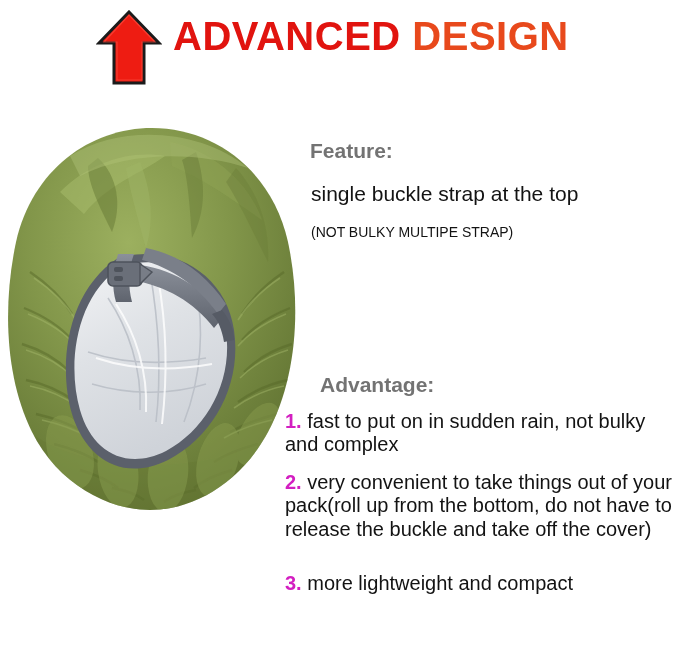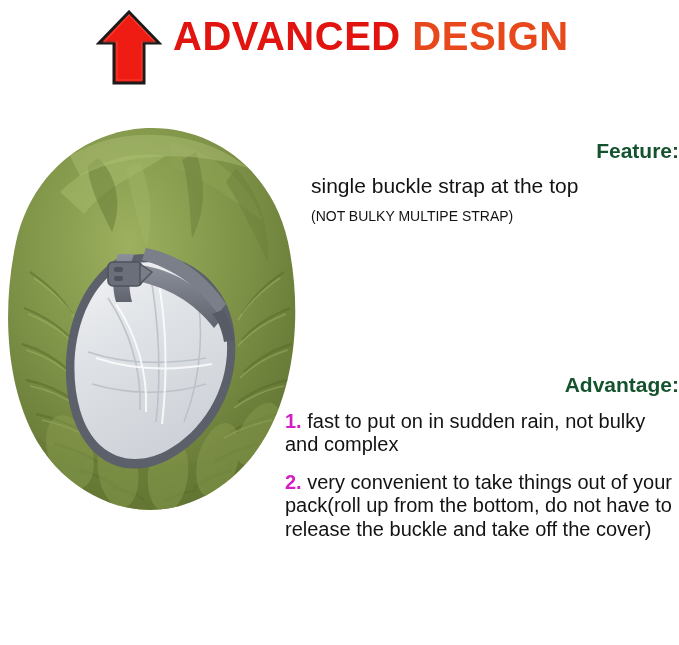--- a/index.html
+++ b/index.html
@@ -62,36 +62,35 @@
     width: 374px;
   }
   #advantage-block {
     position: absolute;
     left: 285px;
     top: 372px;
     width: 394px;
   }
 
   .section-heading {
-    color: #14532d;
+    color: #737373;
     font-size: 21px;
     font-weight: bold;
     line-height: 1.22;
     margin: 0;
     white-space: nowrap;
-    text-align: right;
   }
   #feature-heading  { margin-left: 5px; }
   #advantage-heading{ margin-left: 35px; }
 
   .feature-line {
     color: #131313;
     font-size: 21px;
     line-height: 1.30;
-    margin: 8px;
+    margin: 16px;
     margin-left: 6px;
     white-space: nowrap;
   }
   .feature-line.small {
     font-size: 14px;
     line-height: 1.32;
   }
 
   .adv-item {
     color: #131313;
@@ -262,13 +261,17 @@
   <div id="adv-item-1" class="adv-item">
     <span class="adv-num">1.</span>
     <span>fast to put on in sudden rain, not bulky and complex</span>
   </div>
 
   <div id="adv-item-2" class="adv-item">
     <span class="adv-num">2.</span>
     <span>very convenient to take things out of your pack(roll up from the bottom, do not have to release the buckle and take off the cover)</span>
   </div>
 
+  <div id="adv-item-3" class="adv-item">
+    <span class="adv-num">3.</span>
+    <span>more lightweight and compact</span>
+  </div>
 </div>
 
 </body></html>

